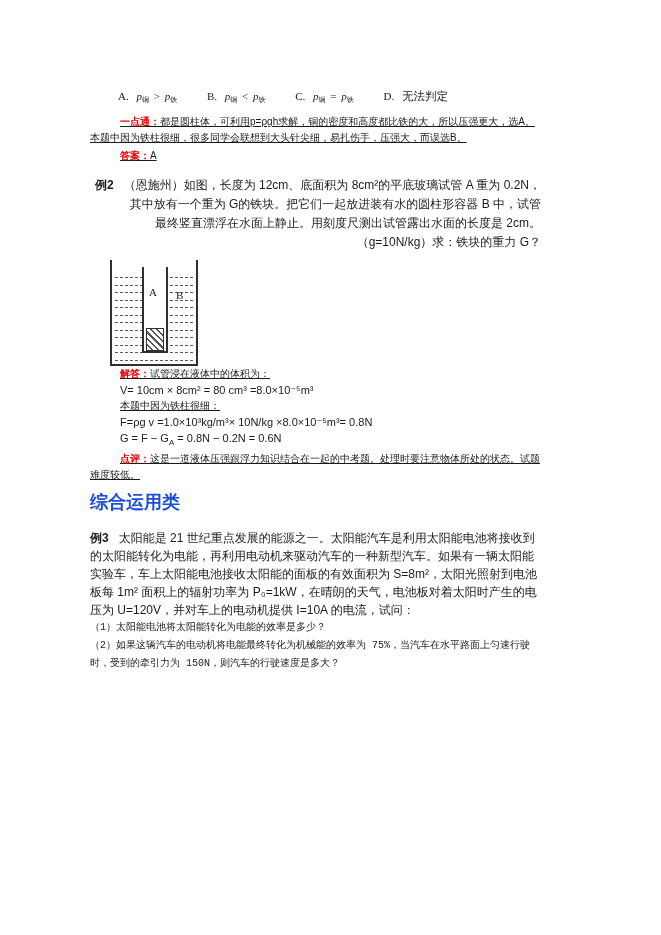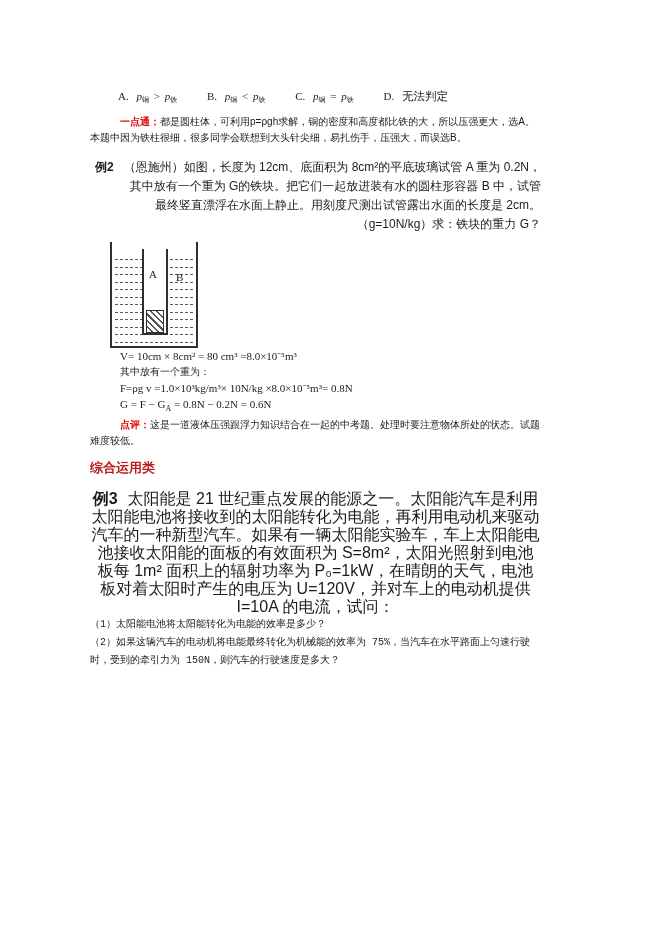--- a/index.html
+++ b/index.html
@@ -24,24 +24,24 @@
     white-space:nowrap;
   }
   .opt{margin-right:27px;}
   .opt-letter{margin-right:5px;}
   .pvar i{font-family:"Liberation Serif","DejaVu Serif",serif;font-style:italic;}
   .csub{font-size:7px;vertical-align:-2px;}
   .rel{margin:0 2px;}
   .opt-d-text{font-size:11.5px;}
 
   
-  .hint{font-size:10px;line-height:16px;text-indent:30px;}
+  .hint{font-size:10px;line-height:16px;text-indent:30px;text-decoration:underline;}
   .hint-mt{margin-top:6px;}
   .answer-line{margin-top:2px;}
-  .formula{font-size:11px;line-height:16px;text-indent:30px;font-family:Liberation Serif, serif;}
+  .formula{font-size:11px;line-height:16px;text-indent:30px;}
   .formula sub{font-size:8px;}
 
   
   .problem{font-size:12px;line-height:19px;}
   .ex2{margin-top:12px;text-align:right;}
   .hang{padding-left:34px;text-indent:-34px;}
   .num{font-weight:bold;margin-right:10px;}
 
   
   .fig{position:relative;width:88px;height:106px;margin:8px 0 0 20px;}
@@ -56,24 +56,24 @@
     border:1px solid #2f2f2f;
     background:repeating-linear-gradient(45deg,#ffffff 0 3px,#555555 3px 4.5px);}
   .fig-lbl{position:absolute;font-family:"Liberation Serif","DejaVu Serif",serif;
     font-size:11px;line-height:11px;color:#1b1b1b;}
   .lblA{left:39px;top:27px;}
   .lblB{left:66px;top:30px;}
 
   .hint2{margin-top:22px;}
 
   
-  .section{font-size:13px;font-weight:bold;line-height:18px;margin-top:10px;color:#b91c1c;}
+  .section{font-size:18px;font-weight:bold;line-height:18px;margin-top:10px;color:#1d4ed8;}
 
   
-  .ex3{font-size:16px;line-height:18px;margin-top:2px;text-align:center;}
+  .ex3{font-size:12px;line-height:18px;margin-top:2px;}
   .q{font-size:10px;line-height:18px;font-family:Liberation Mono, monospace;}
   .hint3{font-size:12px;line-height:18px;}
   .hint3 .red{text-decoration:underline;}
 </style>
 </head>
 <body>
 
 <div class="page">
 
   <div class="options-row">
@@ -98,20 +98,23 @@
     <span class="opt">
       <span class="opt-letter">D.</span>
       <span class="opt-d-text">无法判定</span>
     </span>
   </div>
 
   <p class="hint hint-mt">
     <span class="red">一点通：</span><span>都是圆柱体，可利用p=ρgh求解，铜的密度和高度都比铁的大，所以压强更大，选A。本题中因为铁柱很细，很多同学会联想到大头针尖细，易扎伤手，压强大，而误选B。</span>
   </p>
 
+  <p class="hint answer-line">
+    <span class="red">答案：</span><span>A</span>
+  </p>
 
   <p class="problem ex2 hang">
     <b class="num">例2</b><span>（恩施州）如图，长度为 12cm、底面积为 8cm²的平底玻璃试管 A 重为 0.2N，其中放有一个重为 G的铁块。把它们一起放进装有水的圆柱形容器 B 中，试管最终竖直漂浮在水面上静止。用刻度尺测出试管露出水面的长度是 2cm。（g=10N/kg）求：铁块的重力 G？</span>
   </p>
 
   <div class="fig">
     <div class="vessel">
       <div class="water">
         <i></i>
           <i></i>
@@ -127,22 +130,25 @@
           <i></i>
       </div>
     </div>
     <div class="tube"></div>
     <div class="block"></div>
     <span class="fig-lbl lblA">A</span>
     <span class="fig-lbl lblB">B</span>
   </div>
 
 
+  <p class="hint">
+    <span class="red">解答：</span><span>试管浸在液体中的体积为：</span>
+  </p>
   <p class="formula">V= 10cm × 8cm² = 80 cm³ =8.0×10⁻⁵m³</p>
-  <p class="hint">其中放有一个重为：</p>
+  <p class="hint">本题中因为铁柱很细：</p>
   <p class="formula">F=ρg v =1.0×10³kg/m³× 10N/kg ×8.0×10⁻⁵m³= 0.8N</p>
   <p class="formula">
     <span>G = F − G</span><sub>A</sub><span> = 0.8N − 0.2N = 0.6N</span>
   </p>
 
   <p class="hint">
     <span class="red">点评：</span><span>这是一道液体压强跟浮力知识结合在一起的中考题。处理时要注意物体所处的状态。试题难度较低。</span>
   </p>
 
   <h3 class="section">综合运用类</h3>

